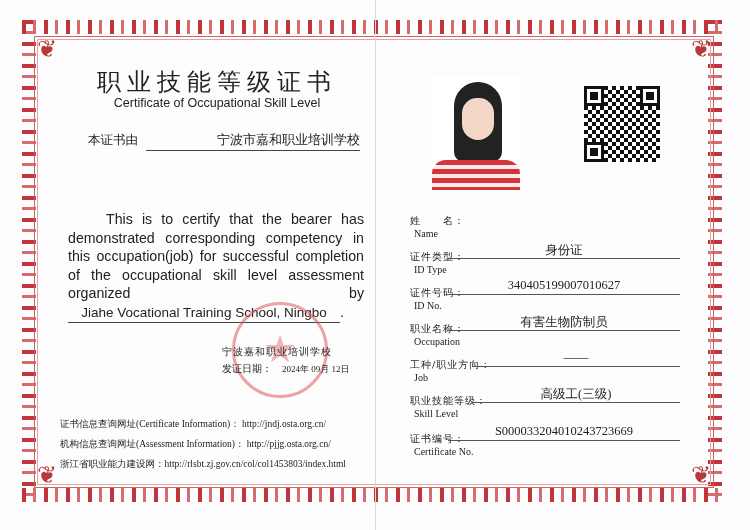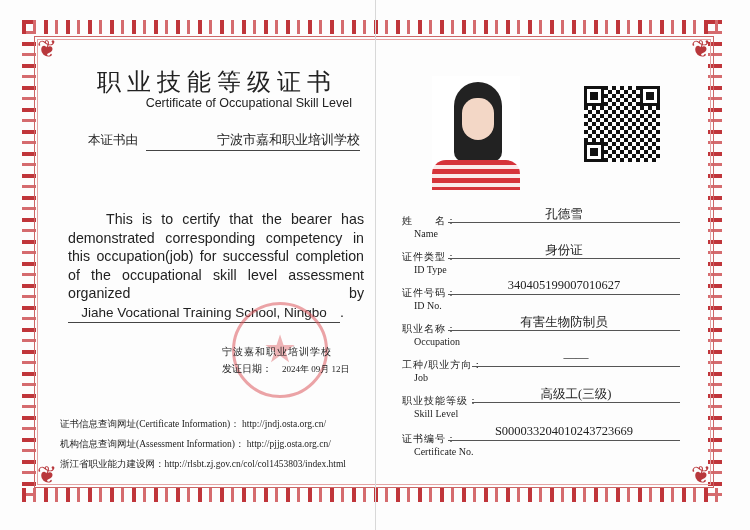--- a/index.html
+++ b/index.html
@@ -12,21 +12,21 @@
       repeating-linear-gradient(90deg, #c0353a 0 4px, transparent 4px 11px, #d56b6e 11px 14px, transparent 14px 22px) bottom/100% 14px no-repeat,
       repeating-linear-gradient(180deg, #c0353a 0 4px, transparent 4px 11px, #d56b6e 11px 14px, transparent 14px 22px) left/14px 100% no-repeat,
       repeating-linear-gradient(180deg, #c0353a 0 4px, transparent 4px 11px, #d56b6e 11px 14px, transparent 14px 22px) right/14px 100% no-repeat;
   }
   .border-inner { position:absolute; left:34px; top:36px; width:680px; height:452px; border:1px solid #c66; box-sizing:border-box; }
   .border-inner2 { position:absolute; left:37px; top:39px; width:674px; height:446px; border:1px solid #e3a3a3; box-sizing:border-box; }
   .corner { position:absolute; width:26px; height:26px; color:#b8383c; font-size:24px; line-height:26px; text-align:center; }
   .fold { position:absolute; left:375px; top:0; width:1px; height:530px; background:#d8d8d8; }
 
   .title-cn { position:absolute; left:92px; top:66px; width:250px; text-align:center; font-size:24px; letter-spacing:6px; font-family:"DejaVu Serif", serif; }
-  .title-en { position:absolute; left:82px; top:96px; width:270px; text-align:right; font-size:12.5px; font-family:"Liberation Sans", sans-serif; }
+  .title-en { position:absolute; left:82px; top:96px; width:270px; text-align:center; font-size:12.5px; font-family:"Liberation Sans", sans-serif; }
   .issued-row { position:absolute; left:88px; top:132px; font-size:12.5px; }
   .issuer { position:absolute; left:146px; top:131px; width:214px; border-bottom:1px solid #444; text-align:right; font-size:13px; padding-bottom:1px; }
   .cn-para { position:absolute; left:60px; top:156px; width:300px; font-size:12.5px; line-height:25px; letter-spacing:1px; }
   .en-para { position:absolute; left:68px; top:210px; width:296px; font-family:Liberation Sans, sans-serif; font-size:14.2px; line-height:18.5px; text-align:justify; }
   .en-para .indent { display:inline-block; width:38px; }
   .org-line { display:inline-block; width:272px; border-bottom:1px solid #444; text-align:center; font-size:13.5px; }
   .seal { position:absolute; left:232px; top:302px; width:96px; height:96px; border-radius:50%; border:3px solid rgba(220,90,95,0.55); box-sizing:border-box; }
   .seal::after { content:"★"; position:absolute; left:28px; top:22px; font-size:38px; color:rgba(220,90,95,0.45); }
   .seal-text { position:absolute; left:222px; top:345px; font-size:10px; letter-spacing:1px; }
   .issue-date { position:absolute; left:222px; top:362px; font-size:10px; }
@@ -41,21 +41,21 @@
   .qr { position:absolute; left:584px; top:86px; width:76px; height:76px;
     background:
       linear-gradient(#111,#111) 0 0/20px 20px no-repeat,
       linear-gradient(#111,#111) 56px 0/20px 20px no-repeat,
       linear-gradient(#111,#111) 0 56px/20px 20px no-repeat,
       repeating-conic-gradient(#111 0 25%, #fff 0 50%) 0 0/8px 8px; }
   .qr::before { content:""; position:absolute; left:3px; top:3px; width:14px; height:14px; background:#fff; box-shadow:56px 0 #fff, 0 56px #fff; }
   .qr::after { content:""; position:absolute; left:6px; top:6px; width:8px; height:8px; background:#111; box-shadow:56px 0 #111, 0 56px #111; }
 
   .field { position:absolute; left:398px; width:290px; height:36px; }
-  .field .lbl-cn { position:absolute; left:4px; top:8px; font-size:10px; letter-spacing:1px; }
+  .field .lbl-cn { position:absolute; left:12px; top:8px; font-size:10px; letter-spacing:1px; }
   .field .lbl-en { position:absolute; left:16px; top:22px; font-size:10px; font-family:"Liberation Serif", serif; }
   .field .val { position:absolute; left:50px; right:8px; top:0; border-bottom:1px solid #555; height:16px; text-align:center; font-size:12.5px; font-family:"Liberation Serif", serif; }
   .field .val.wide { left:74px; }
 </style>
 </head>
 <body>
 
 <div class="paper">
   <div class="border-outer"></div>
   <div class="border-inner"></div>
@@ -88,21 +88,20 @@
   <div class="photo">
     <div class="hair"></div>
       <div class="face"></div>
       <div class="body"></div>
   </div>
   <div class="qr"></div>
 
   <div class="field" style="top:206px">
     <span class="lbl-cn">姓　　名：</span>
     <span class="lbl-en">Name</span>
-    <span class="val">孔德雪</span>
   </div>
   <div class="field" style="top:242px">
     <span class="lbl-cn">证件类型：</span>
     <span class="lbl-en">ID Type</span>
     <span class="val">身份证</span>
   </div>
   <div class="field" style="top:278px">
     <span class="lbl-cn">证件号码：</span>
     <span class="lbl-en">ID No.</span>
     <span class="val">340405199007010627</span>

